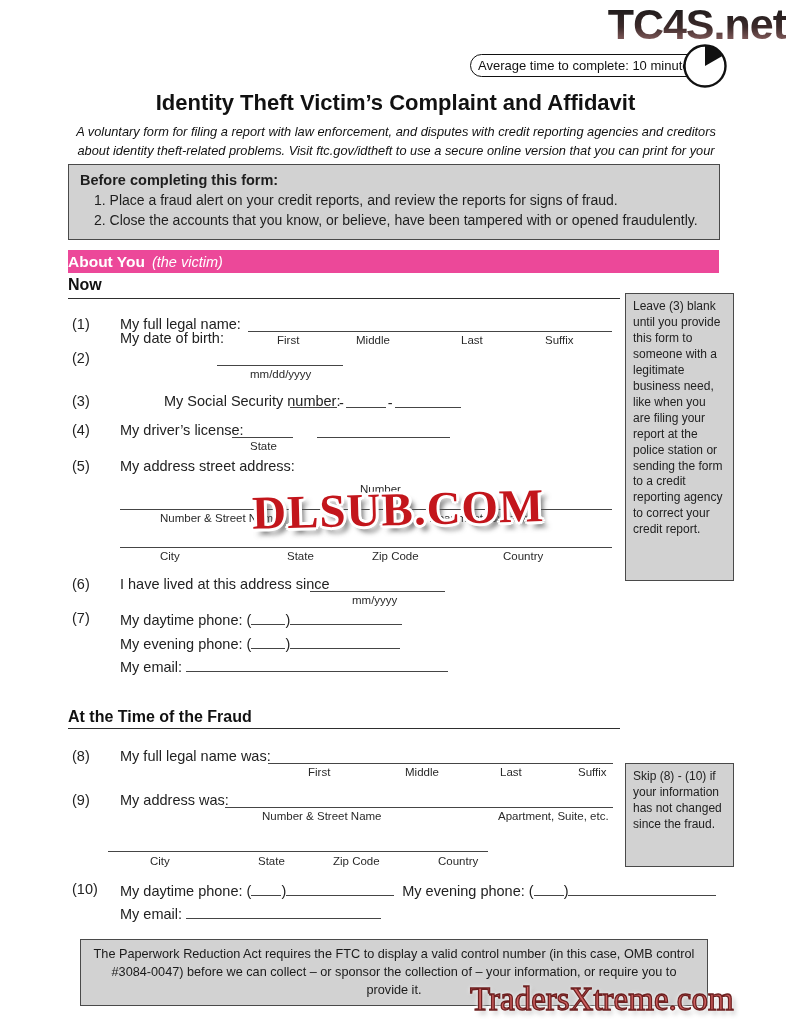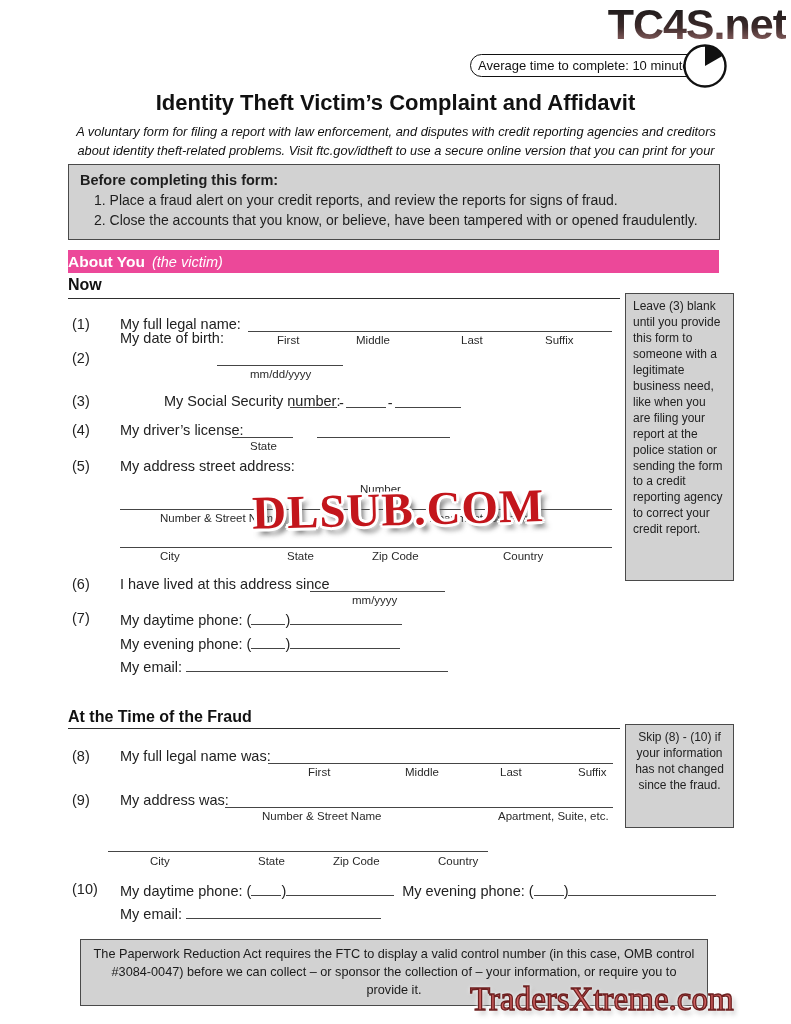--- a/index.html
+++ b/index.html
@@ -135,21 +135,21 @@
   <div class="row flabel" style="left:120px;top:634px;">
     <span>My evening phone: </span><span class="paren">(</span><span class="uline" style="width:34px;"></span><span class="paren">)</span><span class="uline" style="width:110px;"></span>
   </div>
   <div class="row flabel" style="left:120px;top:657px;">
     <span>My email: </span><span class="uline" style="width:262px;"></span>
   </div>
 
   <div class="subhead" style="left:68px;top:708px;">At the Time of the Fraud</div>
   <div class="rule" style="left:68px;top:728px;width:552px;"></div>
 
-  <div class="graybox sidebar" style="top:724px;height:92px;text-align:center;">Skip (8) - (10) if your information has not changed since the fraud.</div>
+  <div class="graybox sidebar" style="top:763px;height:92px;">Skip (8) - (10) if your information has not changed since the fraud.</div>
 
   <div class="fnum abs" style="left:72px;top:748px;">(8)</div>
   <div class="flabel abs" style="left:120px;top:748px;">My full legal name was:</div>
   <div class="uline-abs" style="left:268px;top:749px;width:345px;height:14px;"></div>
   <div class="sub" style="left:308px;top:766px;">First</div>
   <div class="sub" style="left:405px;top:766px;">Middle</div>
   <div class="sub" style="left:500px;top:766px;">Last</div>
   <div class="sub" style="left:578px;top:766px;">Suffix</div>
 
   <div class="fnum abs" style="left:72px;top:792px;">(9)</div>

